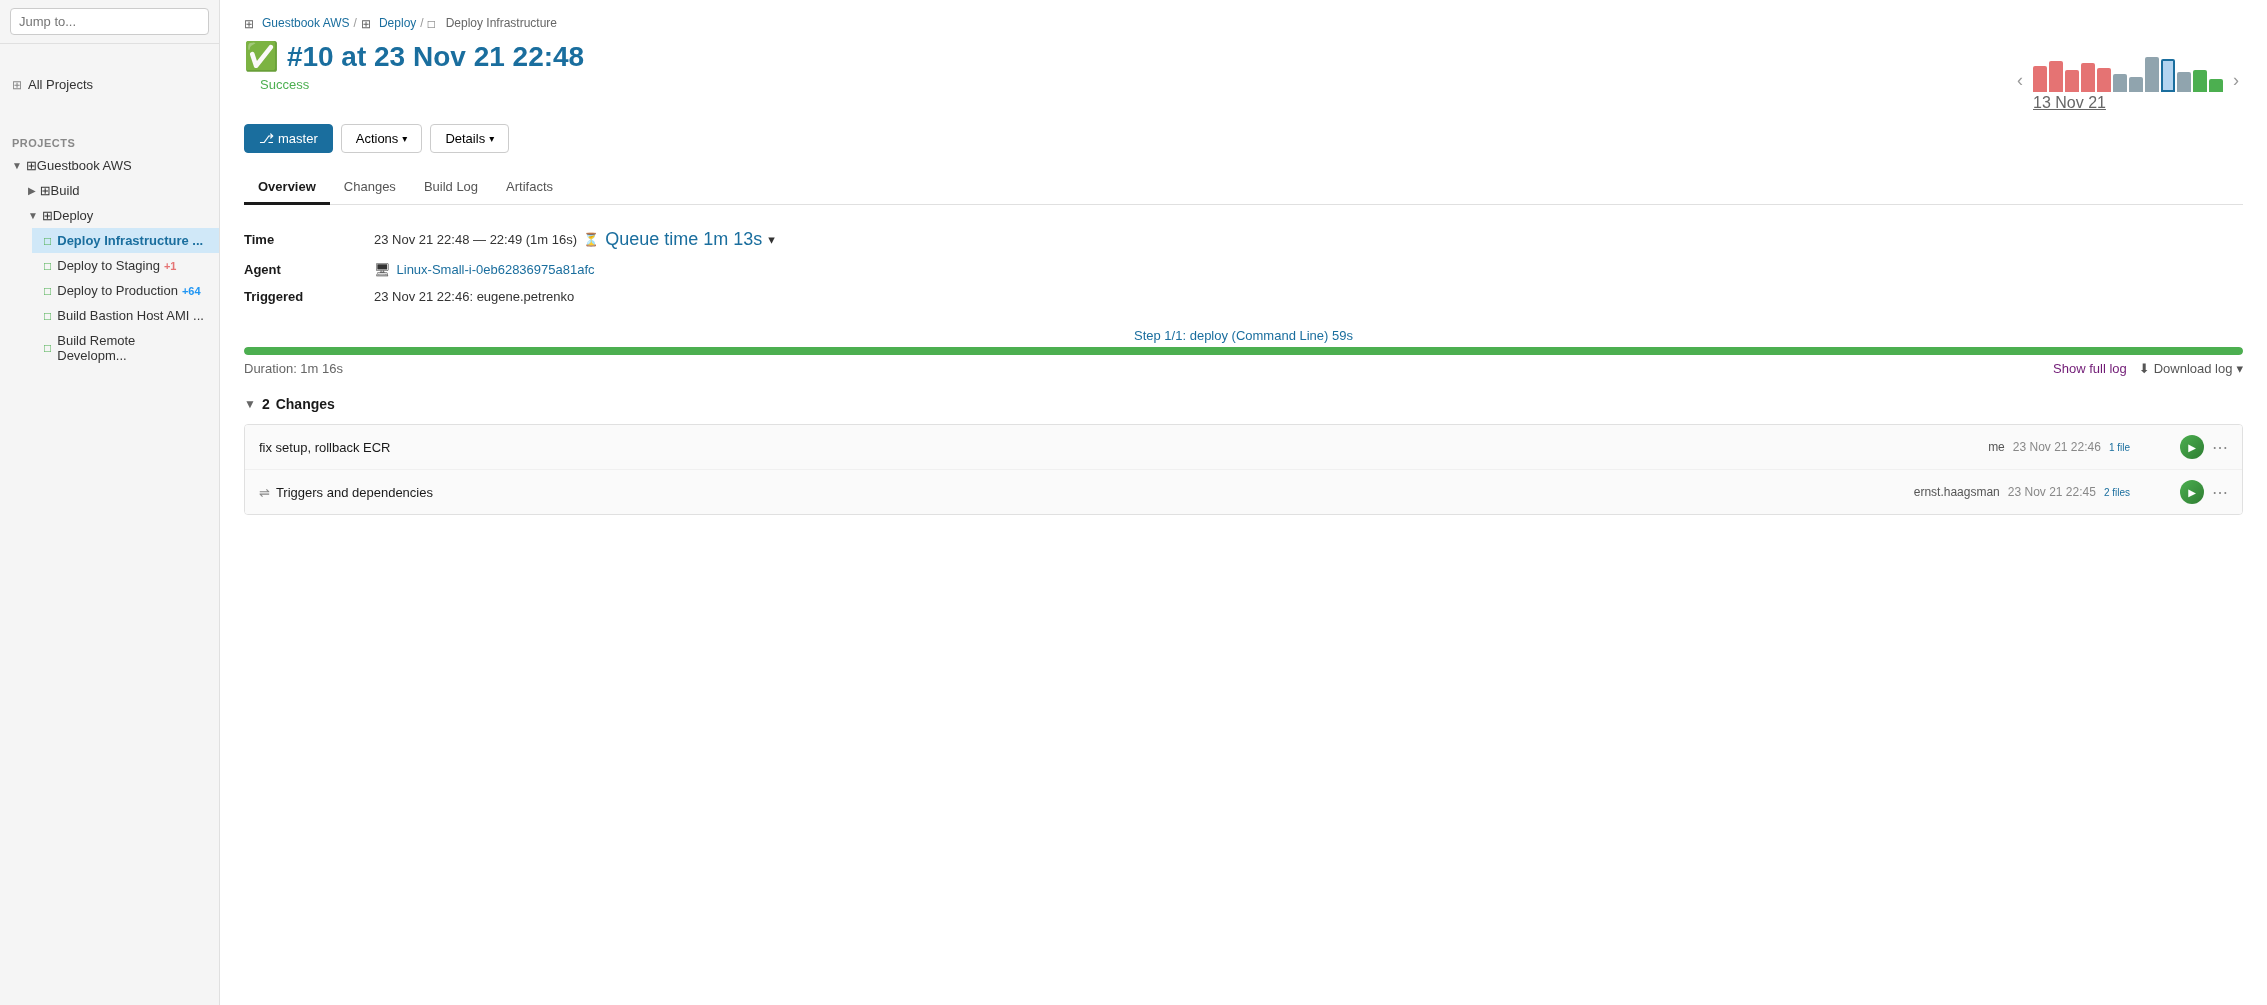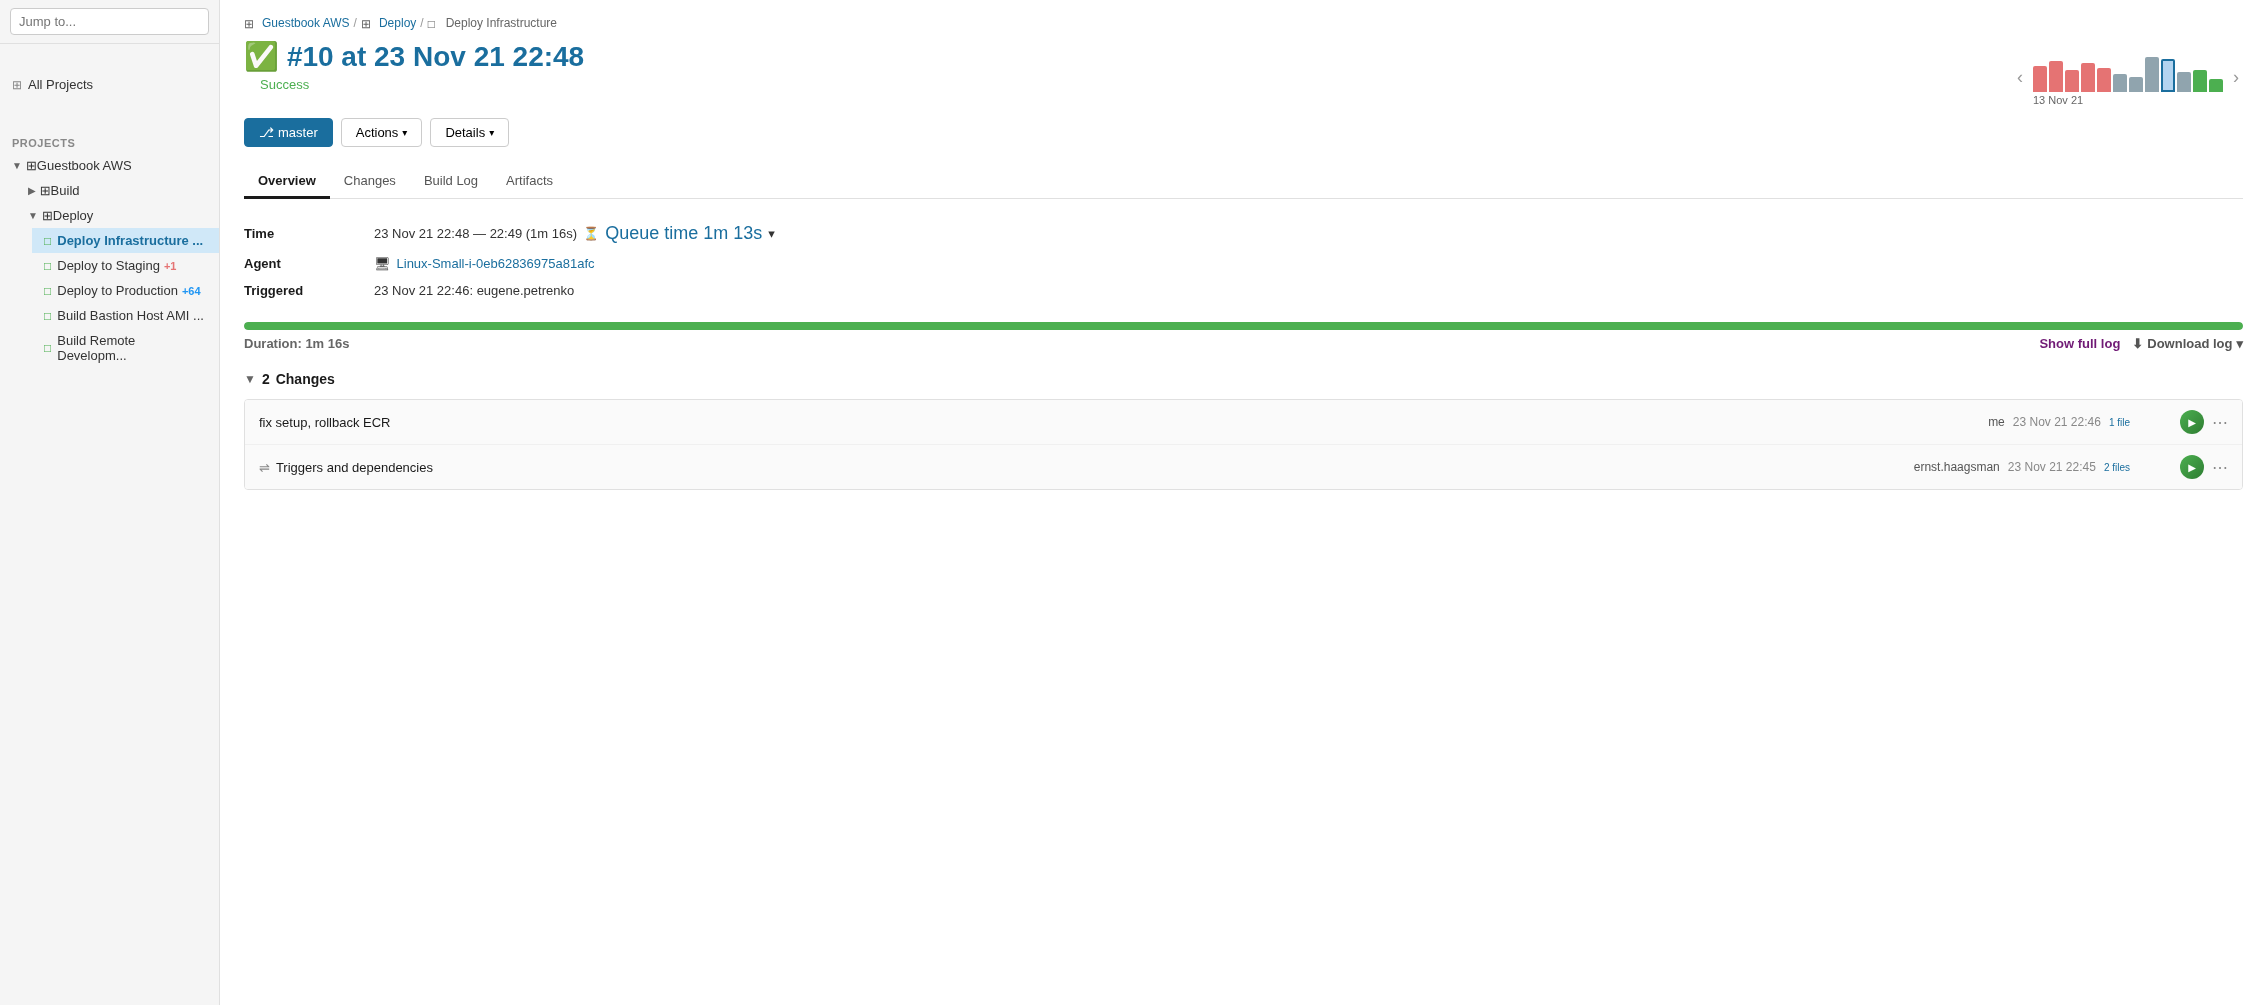--- a/index.html
+++ b/index.html
@@ -30,21 +30,21 @@
     .breadcrumb .sep { color: #999; }
     .breadcrumb .icon-grid { display: inline-block; width: 12px; height: 12px; margin-right: 2px; }
 
     
     .page-header { display: flex; justify-content: space-between; align-items: flex-start; }
     .page-title { display: flex; align-items: center; gap: 8px; }
     .page-title .check-icon { color: #4caf50; font-size: 28px; }
     .page-title h1 { font-size: 28px; font-weight: 700; color: #1a6e9e; }
     .status-badge { color: #4caf50; font-size: 13px; font-weight: 500; margin-top: 4px; margin-left: 16px; }
     .chart-nav { color: #999; font-size: 18px; cursor: pointer; padding: 0 4px; }
-    .chart-label { font-size: 11px; color: #666; }
+    .chart-label { font-size: 16px; color: #666; text-decoration: underline; }
 
     
     .toolbar { display: flex; gap: 8px; margin-top: 12px; }
     .btn { padding: 6px 14px; border-radius: 4px; border: 1px solid #ccc; background: #fff; cursor: pointer; font-size: 13px; display: flex; align-items: center; gap: 4px; }
     .btn.btn-primary { background: #1a6e9e; color: #fff; border-color: #1a6e9e; }
     .btn .arrow { font-size: 10px; }
 
     
     .tabs { display: flex; gap: 0; margin-top: 18px; border-bottom: 1px solid #e0e0e0; }
     .tab { padding: 8px 14px; cursor: pointer; font-size: 13px; color: #555; border-bottom: 3px solid transparent; margin-bottom: -1px; }
@@ -59,21 +59,21 @@
     .info-label { font-weight: 600; width: 90px; color: #1a1a1a; }
     .info-value { color: #333; display: flex; align-items: center; gap: 6px; }
     .info-value a { color: #1a6e9e; text-decoration: none; }
     .queue-link { color: #1a6e9e; font-size: 18px; }
 
     
     .step-section { margin-top: 8px; }
     .step-label { text-align: center; color: #1a6e9e; font-size: 13px; margin-bottom: 4px; }
     .step-bar-container { height: 8px; background: #e0e0e0; border-radius: 4px; overflow: hidden; margin-bottom: 6px; }
     .step-bar { height: 100%; background: #4caf50; border-radius: 4px; }
-    .step-footer { display: flex; justify-content: space-between; align-items: flex-start; font-size: 13px; color: #666; font-weight: bold; }
+    .step-footer { display: flex; justify-content: space-between; align-items: flex-start; font-size: 13px; color: #666; }
     .step-footer-right { display: flex; gap: 12px; align-items: center; }
     .download-btn { color: #555; display: flex; align-items: center; gap: 4px; cursor: pointer; font-size: 13px; }
     .show-log-link { color: #701a75; cursor: pointer; }
 
     
     .changes-section { margin-top: 20px; }
     .changes-header { display: flex; align-items: center; gap: 6px; font-size: 14px; font-weight: 600; color: #1a1a1a; margin-bottom: 12px; cursor: pointer; }
     .changes-header .collapse-icon { color: #666; font-size: 12px; }
     .changes-list { border: 1px solid #e0e0e0; border-radius: 4px; overflow: hidden; }
     .change-row { display: flex; align-items: center; padding: 10px 14px; border-bottom: 1px solid #f0f0f0; background: #fafafa; gap: 38px; }
@@ -242,20 +242,21 @@
           <a href="#">Linux-Small-i-0eb62836975a81afc</a>
         </span>
       </div>
       <div class="info-row">
         <span class="info-label">Triggered</span>
         <span class="info-value">23 Nov 21 22:46: eugene.petrenko</span>
       </div>
     </div>
 
     <div class="step-section">
+      <div class="step-label">Step 1/1: deploy (Command Line) 59s</div>
       <div class="step-bar-container">
         <div class="step-bar" style="width:100%;"></div>
       </div>
       <div class="step-footer">
         <span>Duration: 1m 16s</span>
         <div class="step-footer-right">
           <span class="show-log-link">Show full log</span>
           <div class="download-btn">
             <span>⬇</span>
             <span>Download log</span>

